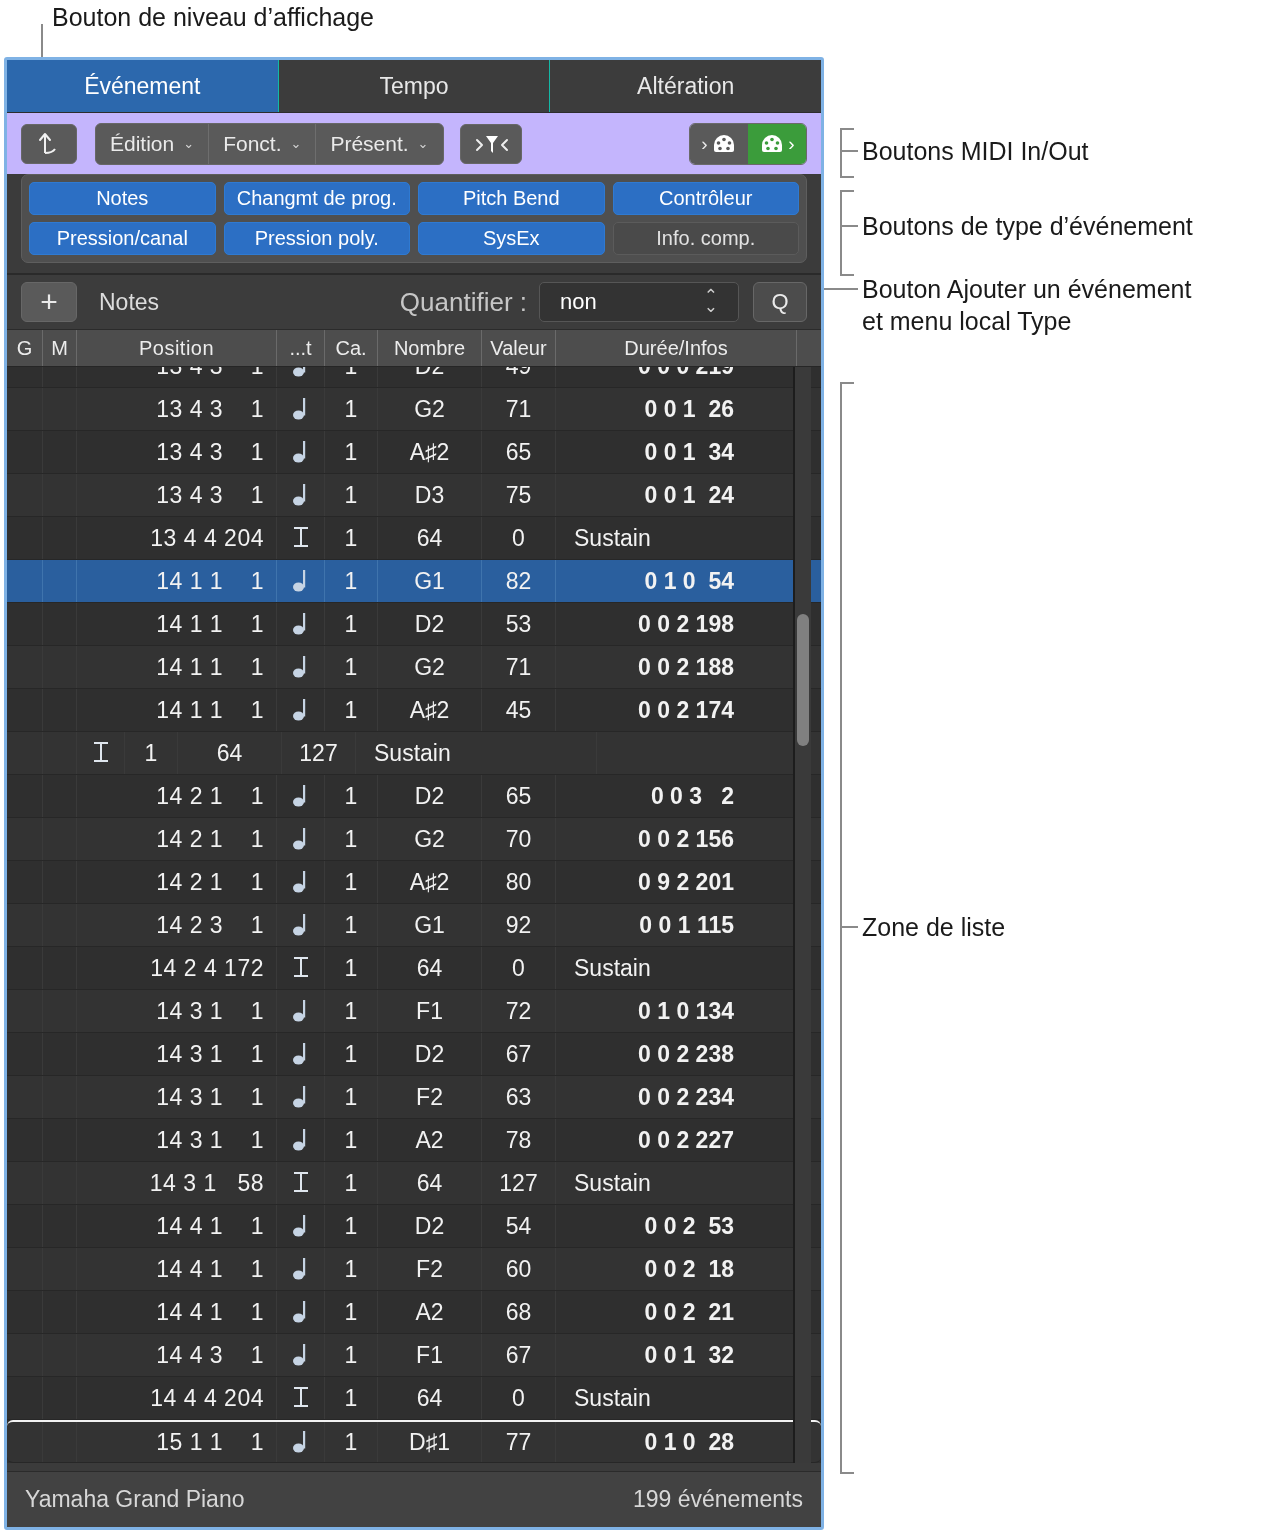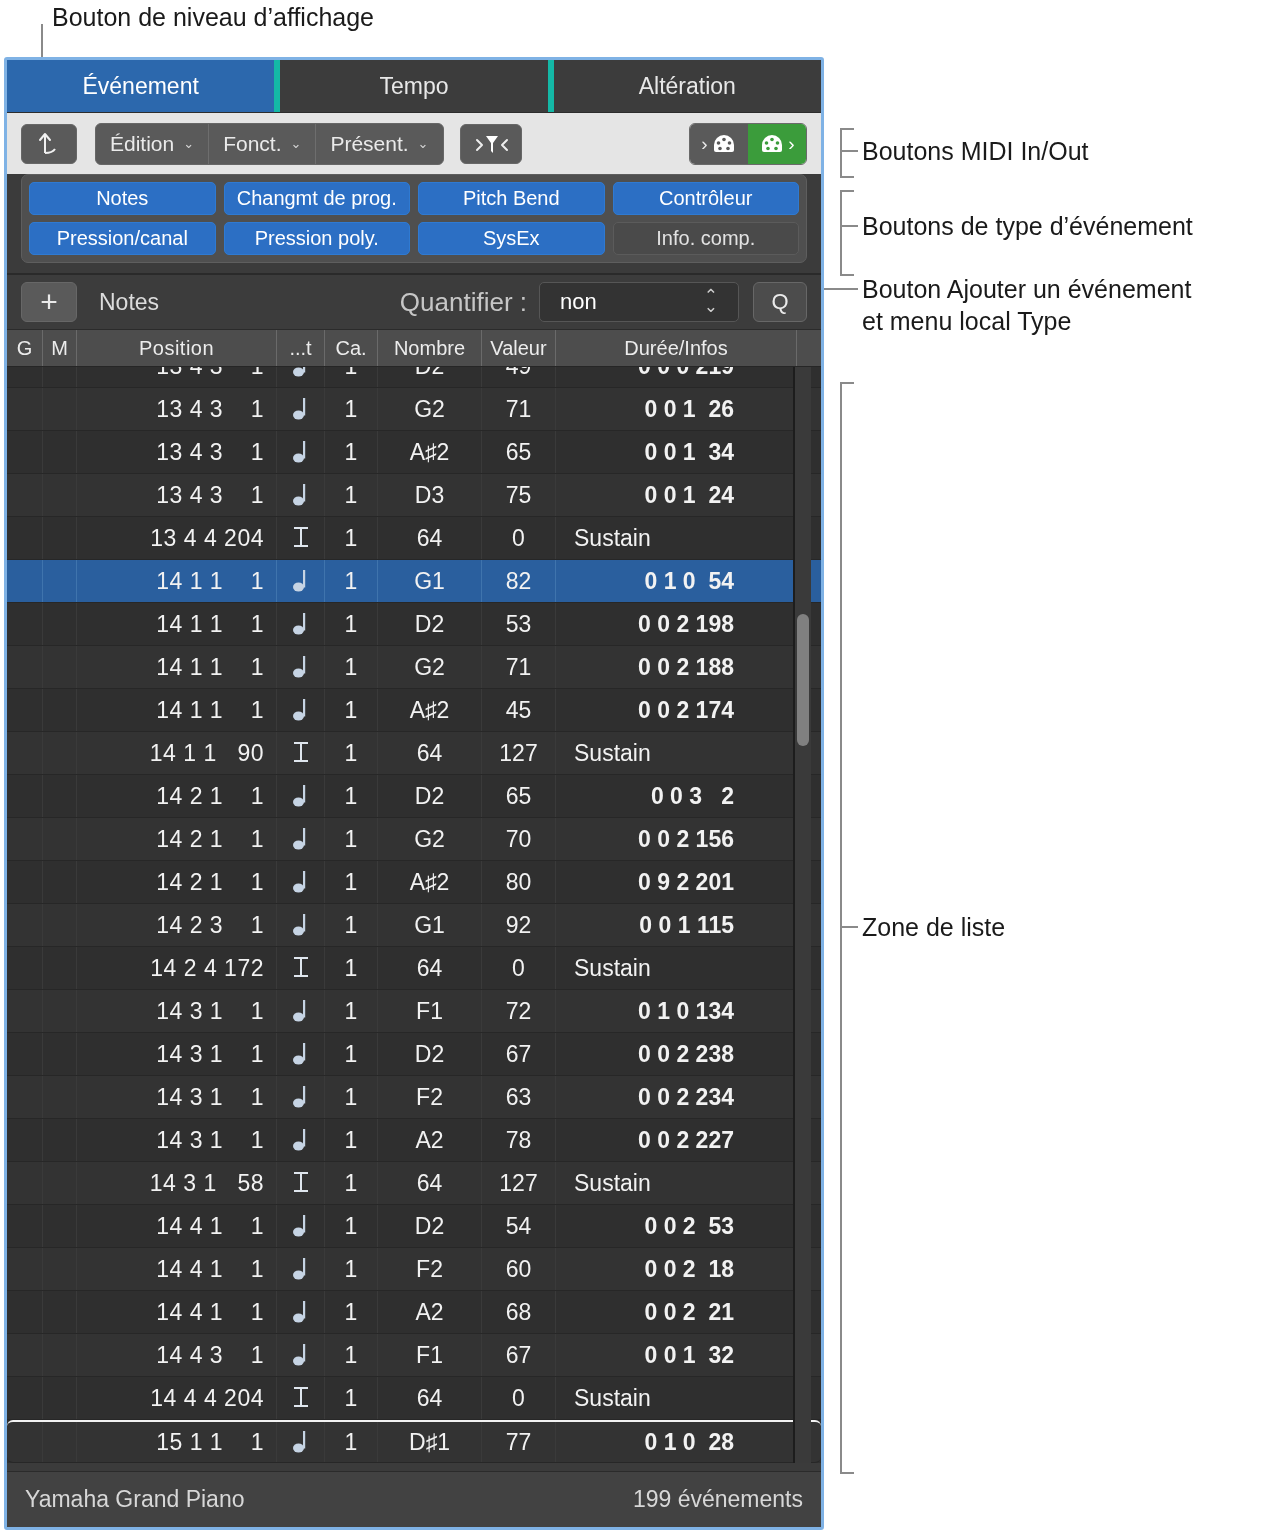--- a/index.html
+++ b/index.html
@@ -19,29 +19,29 @@
     position:absolute;left:4px;top:57px;width:820px;height:1473px;
     border:3px solid #7fb2e5;border-radius:3px;
     background:#3b3b3b;box-sizing:border-box;overflow:hidden;
   }
 
   
   .tabbar{display:flex;height:52px;background:#3a3a3a;}
   .tab{
     flex:1;display:flex;align-items:center;justify-content:center;
     color:#e8e8e8;font-size:23px;background:#3c3c3c;
-    border-right:6px solid #14b8a6;box-sizing:border-box;
+    border-right:1px solid #14b8a6;box-sizing:border-box;
   }
   .tab:last-child{border-right:none;}
   .tab.active{background:#2c68ad;color:#ffffff;}
 
   
   .toolbar{
     height:62px;display:flex;align-items:center;padding:0 14px;
-    background:#e5e5e5;box-sizing:border-box;gap:0;
+    background:#c4b5fd;box-sizing:border-box;gap:0;
     border-top:1px solid #2d2d2d;
   }
   .btn{
     background:#5a5a5a;border:1px solid #676767;border-radius:6px;
     color:#eaeaea;font-size:21px;display:flex;align-items:center;
     justify-content:center;box-sizing:border-box;
   }
   .btn-level{width:56px;height:40px;margin-right:18px;}
   .menugroup{display:flex;background:#5a5a5a;border:1px solid #676767;border-radius:6px;overflow:hidden;height:40px;}
   .menuitem{
@@ -390,21 +390,20 @@
             </svg></div>
           <div class="cell c-ca">1</div>
           <div class="cell c-num">A♯2</div>
           <div class="cell c-val">45</div>
           <div class="cell c-dur num">0 0 2 174</div>
           <div class="cell c-end" style="border-right:none"></div>
         </div>
         <div class="row alt">
           <div class="cell c-g"></div>
           <div class="cell c-m"></div>
-          <div class="cell c-pos">14 1 1   90</div>
           <div class="cell c-t"><svg width="18" height="28" viewBox="0 0 18 28">
               <rect x="8" y="4" width="2" height="18" fill="#dfe6ee"></rect>
               <rect x="2" y="3" width="14" height="2" fill="#dfe6ee"></rect>
               <rect x="2" y="21" width="14" height="2" fill="#dfe6ee"></rect>
             </svg></div>
           <div class="cell c-ca">1</div>
           <div class="cell c-num">64</div>
           <div class="cell c-val">127</div>
           <div class="cell c-dur txt">Sustain</div>
           <div class="cell c-end" style="border-right:none"></div>

